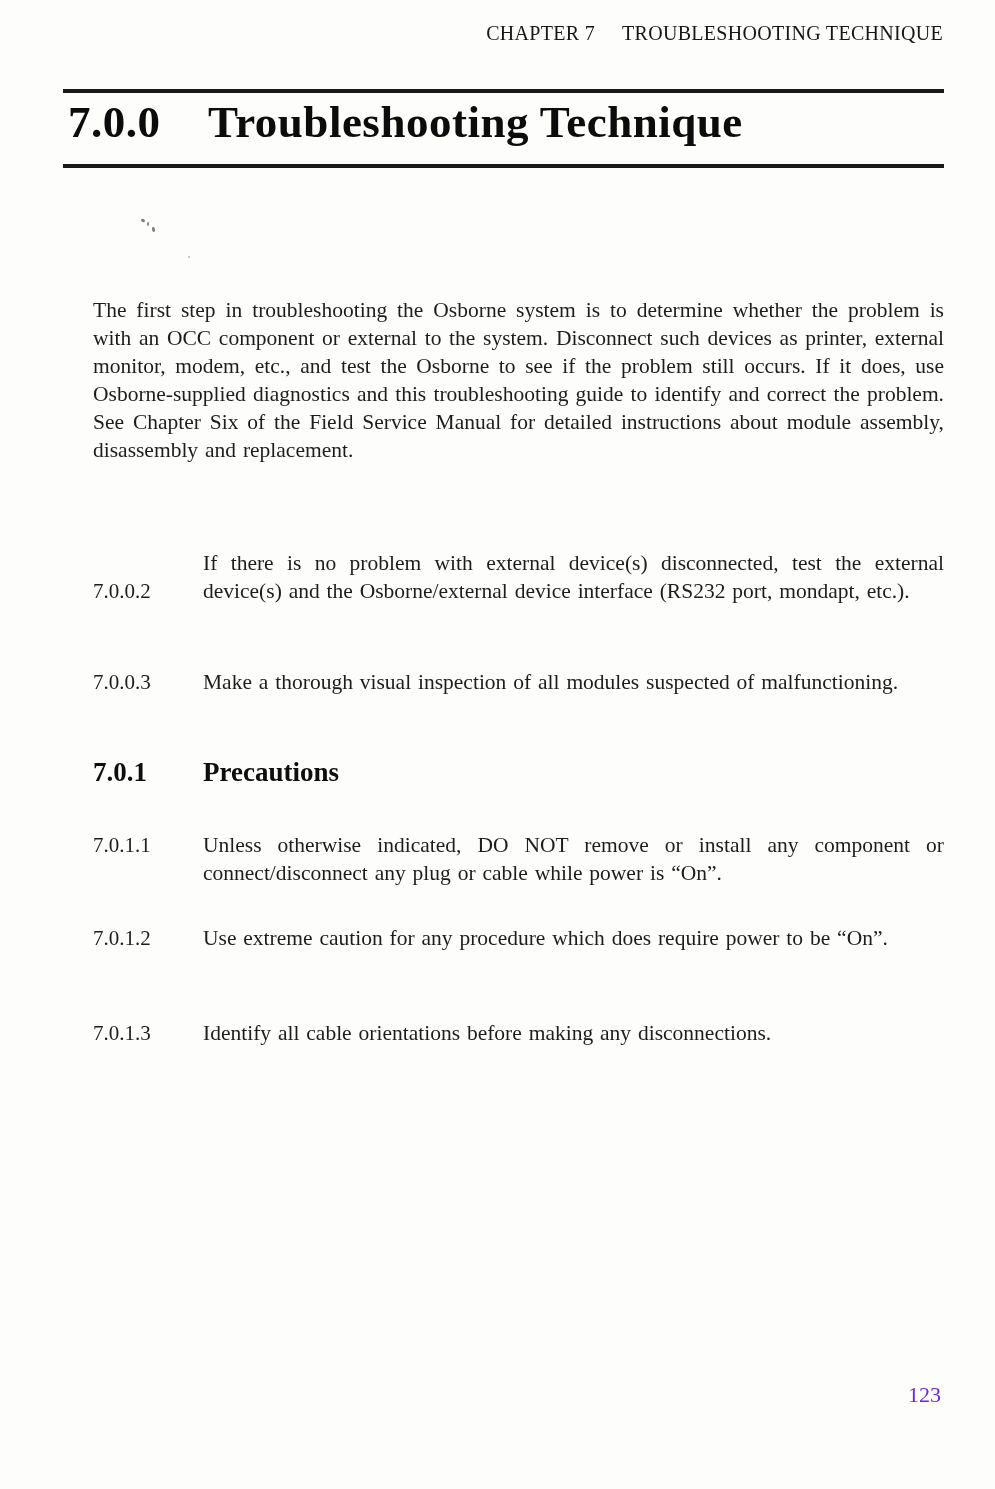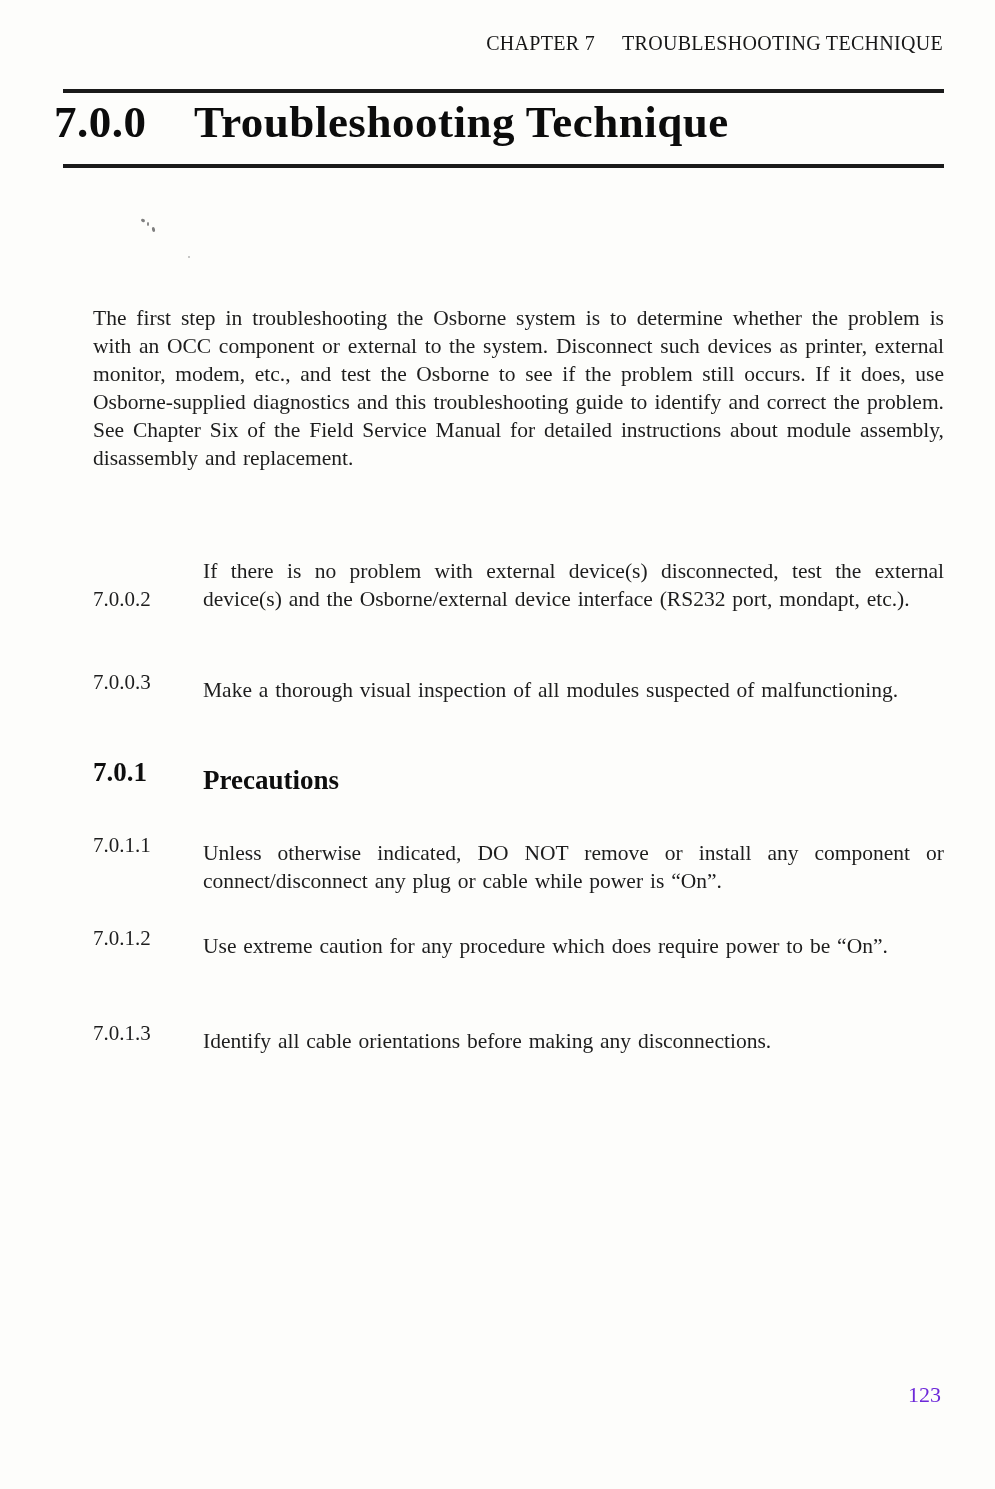--- a/index.html
+++ b/index.html
@@ -9,52 +9,51 @@
     font-family: "Liberation Serif", "DejaVu Serif", serif;
   }
   .page {
     position: relative;
     width: 995px; height: 1489px;
     background: #fdfdfb;
     color: #1d1d1d;
     overflow: hidden;
   }
   .running-head {
-    position: absolute; top: 32px; right: 52px;
+    position: absolute; top: 22px; right: 52px;
     font-size: 20px; letter-spacing: .3px; color: #171717;
     white-space: nowrap;
   }
   .running-head .chap-label { margin-right: 27px; }
   .rule {
     position: absolute; left: 63px; width: 881px; height: 4px;
     background: #1a1a1a;
   }
   .rule-top { top: 89px; }
   .rule-bottom { top: 164px; }
   .chapter-title {
-    position: absolute; top: 96px; left: 54px; right: 52px;
+    position: absolute; top: 96px; left: 68px; right: 52px;
     display: flex; align-items: flex-end;
     font-weight: bold; font-size: 45px; letter-spacing: .5px;
     color: #0c0c0c; white-space: nowrap;
   }
   .chapter-title .title-num { flex: 0 0 140px; }
   .section {
     position: absolute; left: 93px; width: 851px;
     display: flex;
   }
   .sec-num {
     flex: 0 0 110px;
     font-size: 21px; line-height: 28px; color: #1d1d1d;
   }
   .sec-text {
     flex: 1;
     font-size: 21.5px; line-height: 28px;
     text-align: justify; word-spacing: 1.5px;
     color: #1d1d1d;
-    margin-top: 8px;
   }
   .sec-7001 { top: 296px; }
   .sec-7002 { top: 549px; align-items: flex-end; }
   .sec-7003 { top: 668px; }
   .sec-701  { top: 756px; }
   .sec-7011 { top: 831px; }
   .sec-7012 { top: 924px; }
   .sec-7013 { top: 1019px; }
   .heading .sec-num, .heading .sec-text {
     font-weight: bold; font-size: 27px; line-height: 32px;

